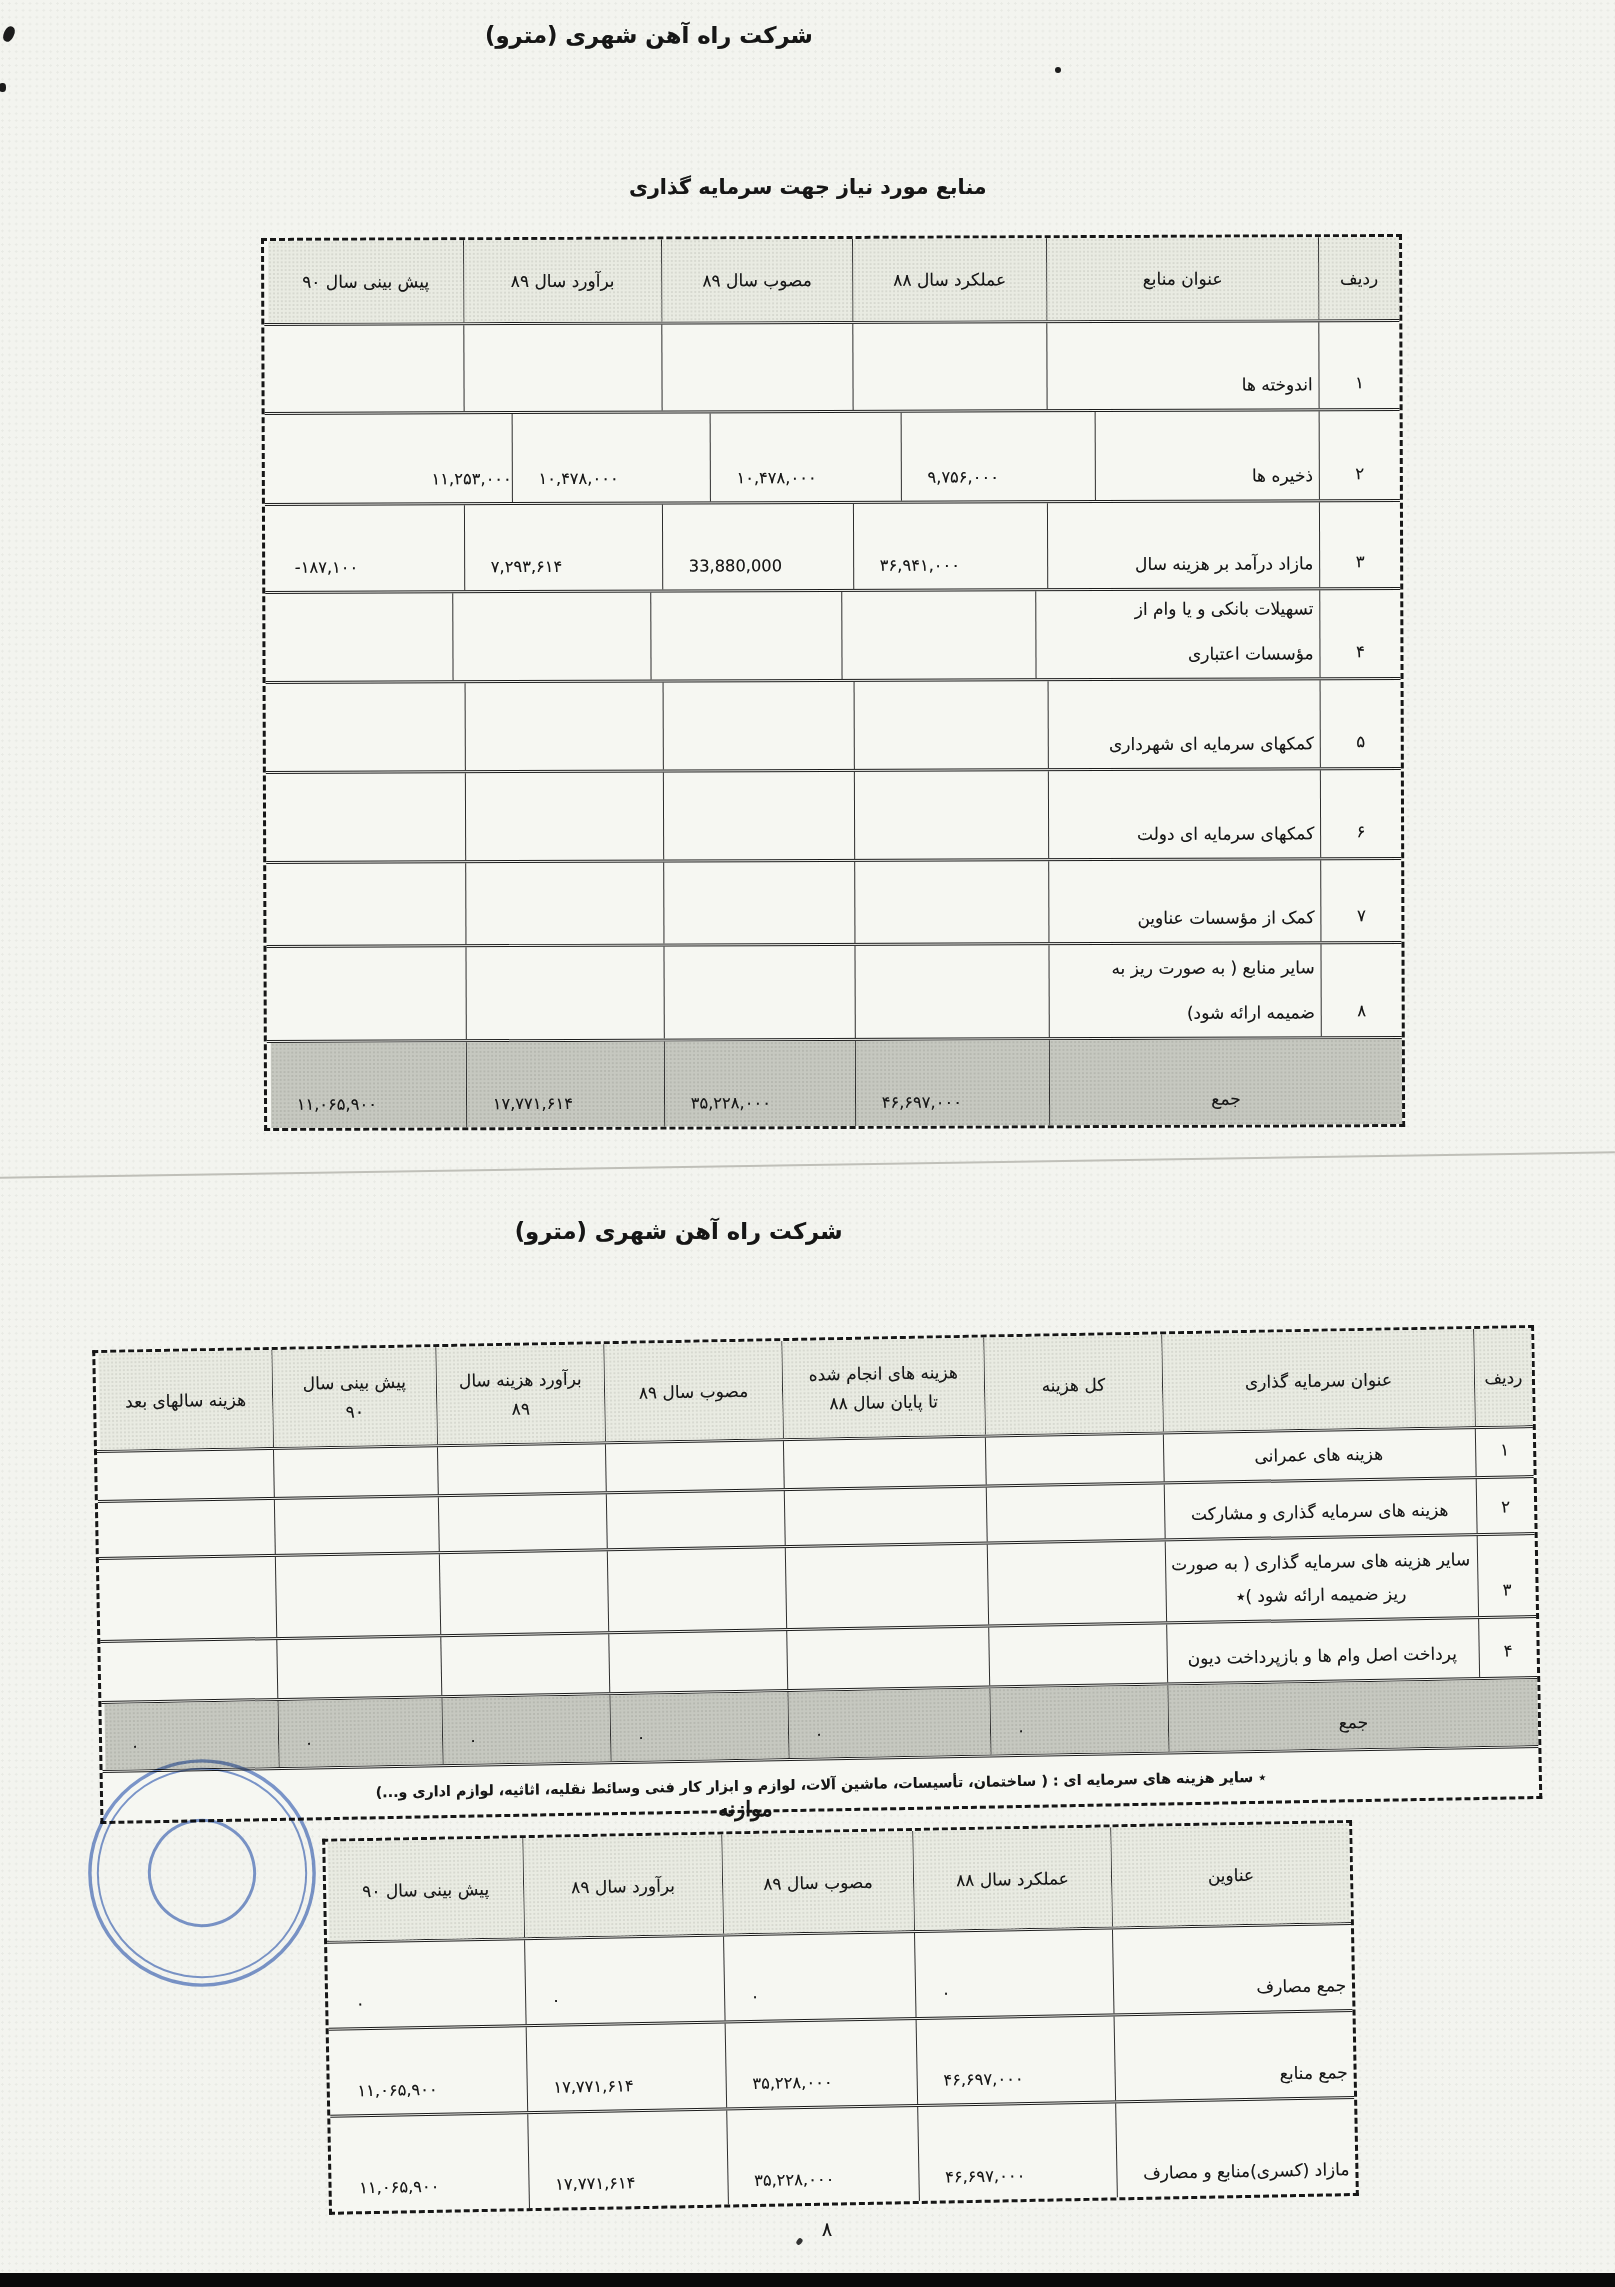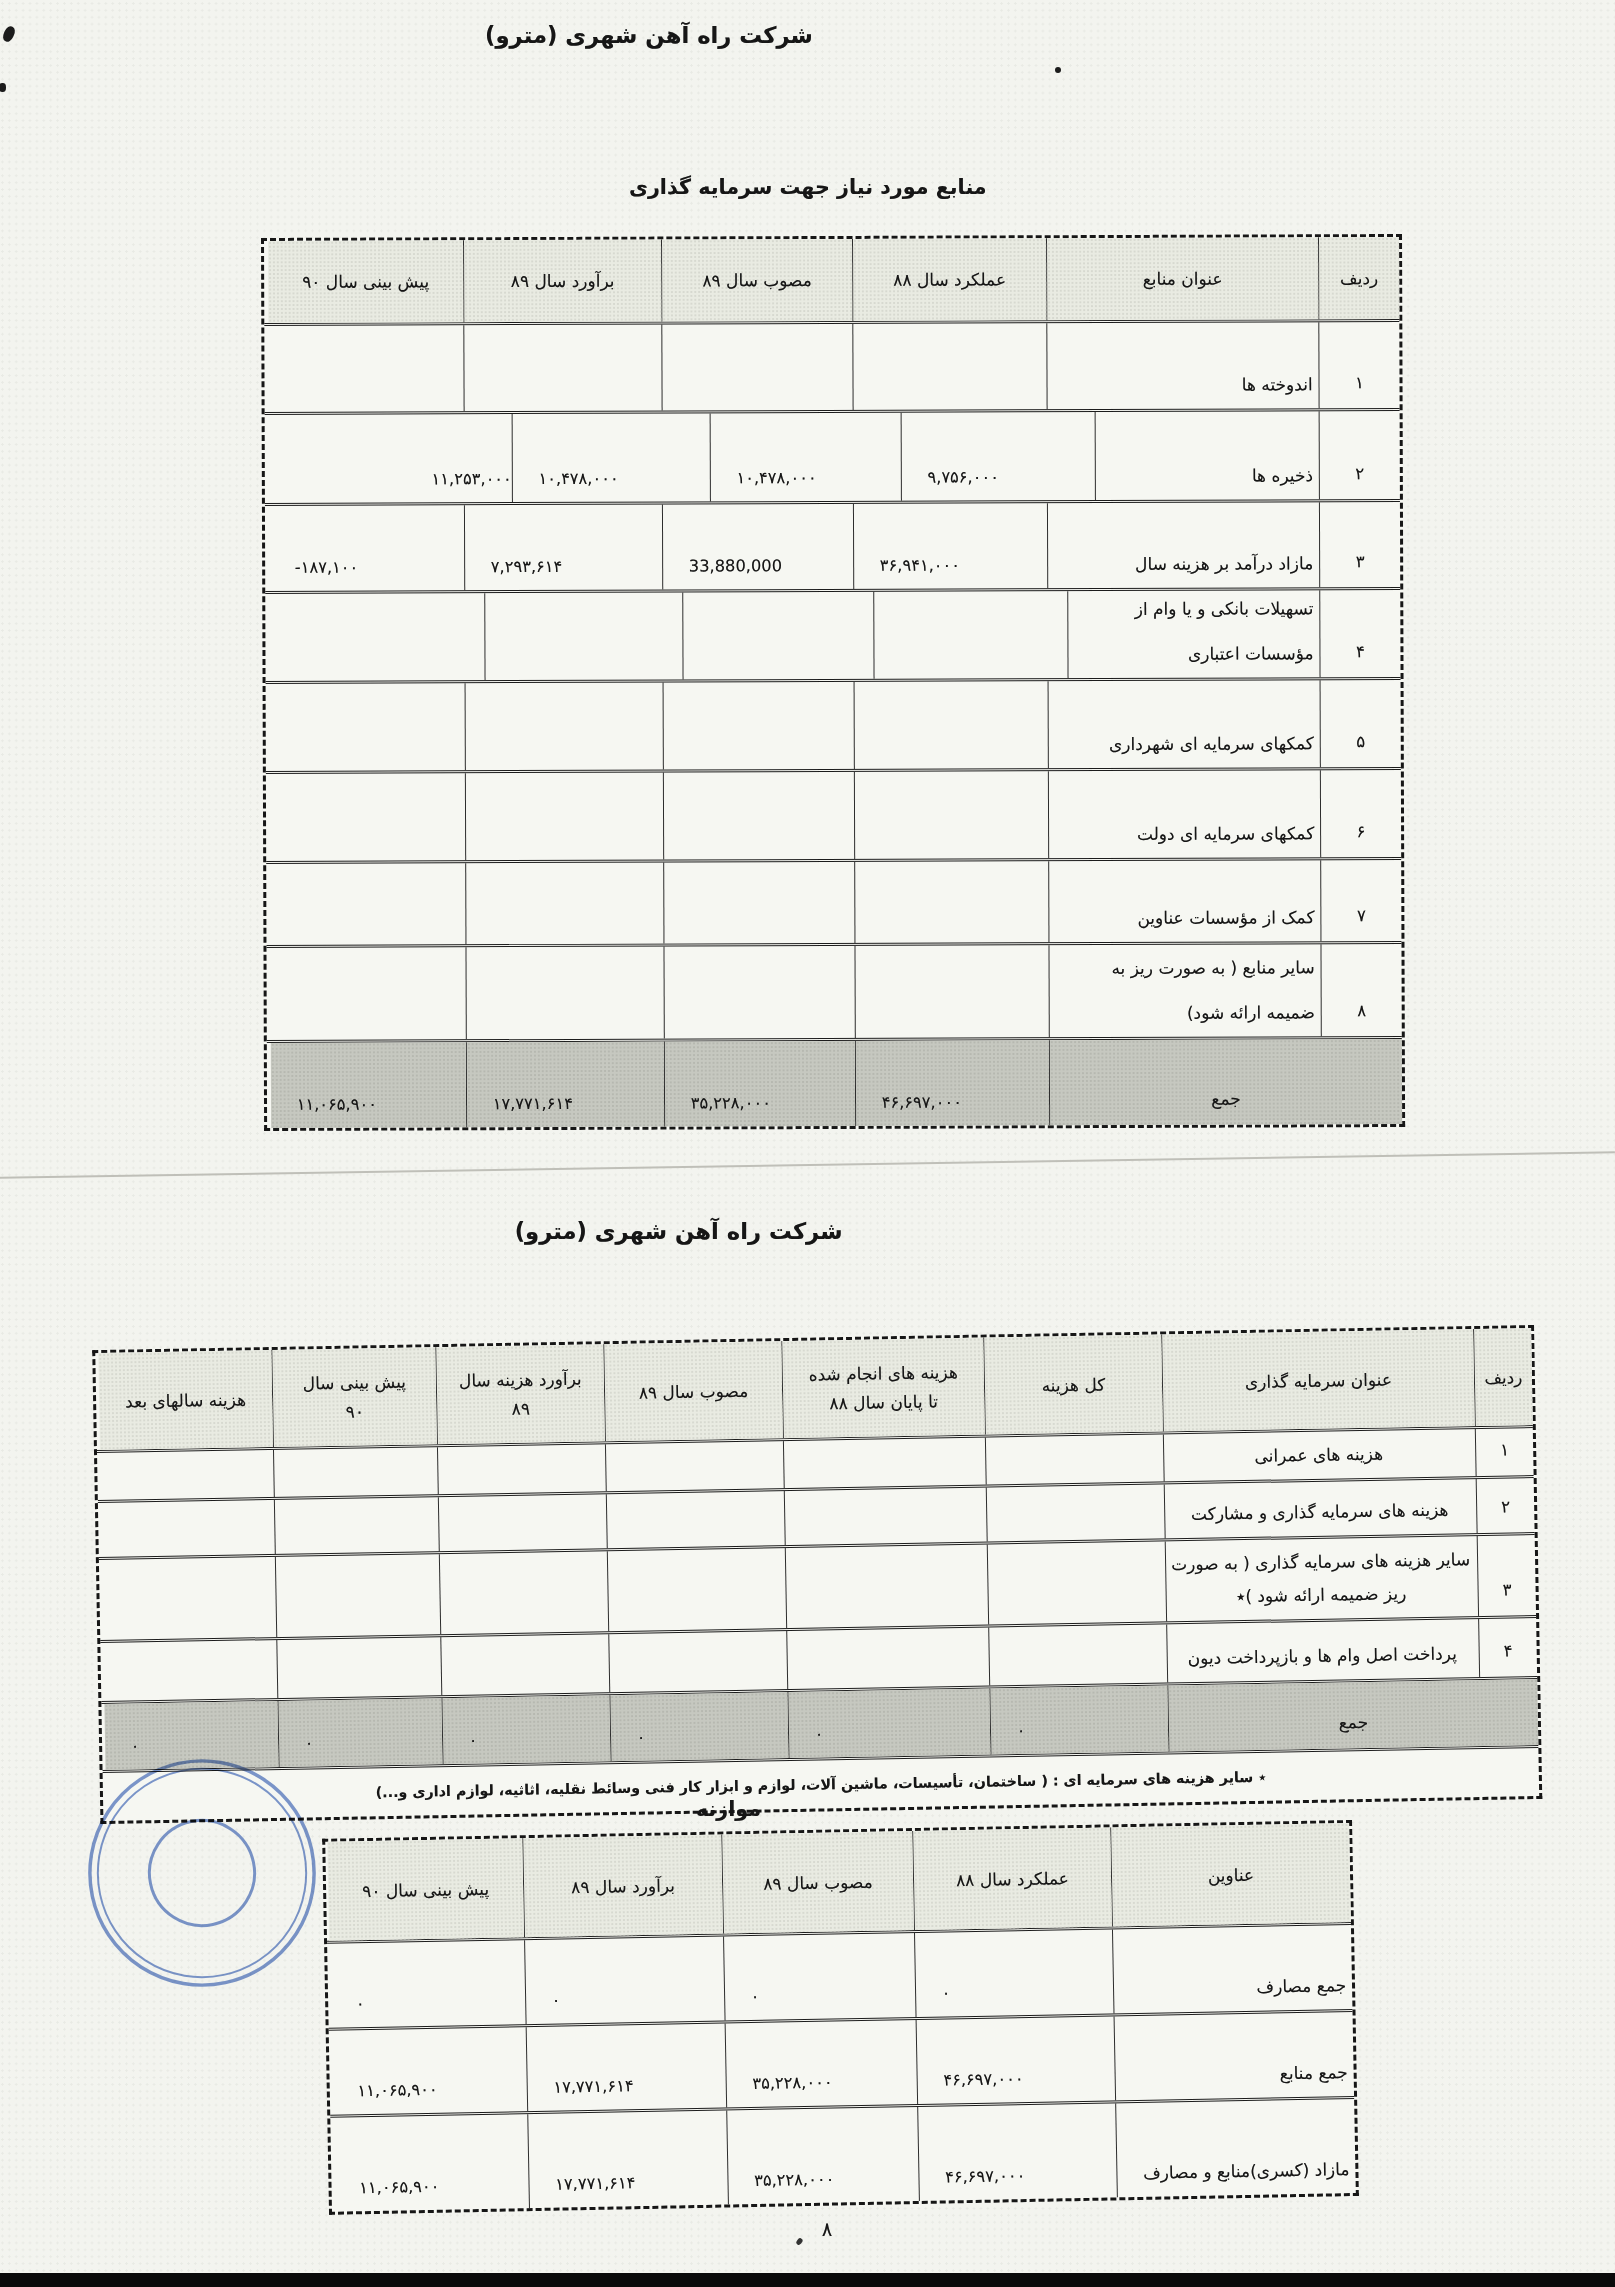--- a/index.html
+++ b/index.html
@@ -8,21 +8,21 @@
     background:#f3f4ef;
     background-image:radial-gradient(rgba(185,190,180,.18) 1px,transparent 1.2px);
     background-size:6.9px 6.9px;
     font-family:"DejaVu Sans",sans-serif;color:#161616;
     text-shadow:0 0 0.6px rgba(40,40,40,.45);
   }
   .title{position:absolute;font-weight:bold;font-size:22.7px;text-align:center;}
   .t1pos{top:21.7px;left:0;width:1300px;}
   .subtitle{position:absolute;top:175px;left:630px;width:453px;font-weight:bold;font-size:20.7px;text-align:left;}
   .t2pos{top:1218px;left:29.6px;width:1300px;}
-  .m-title{position:absolute;top:1797px;left:567px;width:325px;text-align:center;font-weight:bold;font-size:20.7px;}
+  .m-title{position:absolute;top:1797px;left:584px;width:325px;text-align:center;font-weight:bold;font-size:20.7px;font-family:Liberation Serif, serif;}
 
   .tbox{position:absolute;border:3.9px dashed #161616;background:#f6f7f2;}
   .t1box{left:262px;top:234px;width:1135px;transform:rotate(-0.2deg);transform-origin:top right;}
   .t2box{left:93px;top:1325px;width:1436px;transform:rotate(-1deg);transform-origin:top right;}
   .t3box{left:323px;top:1820px;width:1024px;transform:rotate(-1.05deg);transform-origin:top right;}
 
   .trow{display:flex;box-sizing:border-box;border-top:3.9px double #1c1c1c;}
   .tbox .trow:first-child{border-top:none;}
   .cell{box-sizing:border-box;border-left:1.5px solid #2d2d2d;overflow:hidden;flex:0 0 auto;}
   .trow .cell:last-child{border-left:none;}
@@ -121,21 +121,21 @@
         </div>
         <div class="cell vcell" style="width: 198px;">
           <span dir="ltr">۷,۲۹۳,۶۱۴</span>
         </div>
         <div class="cell vcell" style="width: 195px;">
           <span dir="ltr">-۱۸۷,۱۰۰</span>
         </div>
       </div>
       <div class="trow " style="height: 90px;">
         <div class="cell ncell" style="width: 81px;">۴</div>
-        <div class="cell lcell" style="width: 252px; padding-left: 40px;">
+        <div class="cell lcell" style="width: 284px; padding-left: 40px;">
           <div>تسهیلات بانکی و یا وام از</div>
           <div>مؤسسات اعتباری</div>
         </div>
         <div class="cell vcell" style="width: 194px;"></div>
         <div class="cell vcell" style="width: 191px;"></div>
         <div class="cell vcell" style="width: 198px;"></div>
         <div class="cell vcell" style="width: 195px;"></div>
       </div>
       <div class="trow " style="height: 90px;">
         <div class="cell ncell" style="width: 81px;">۵</div>

